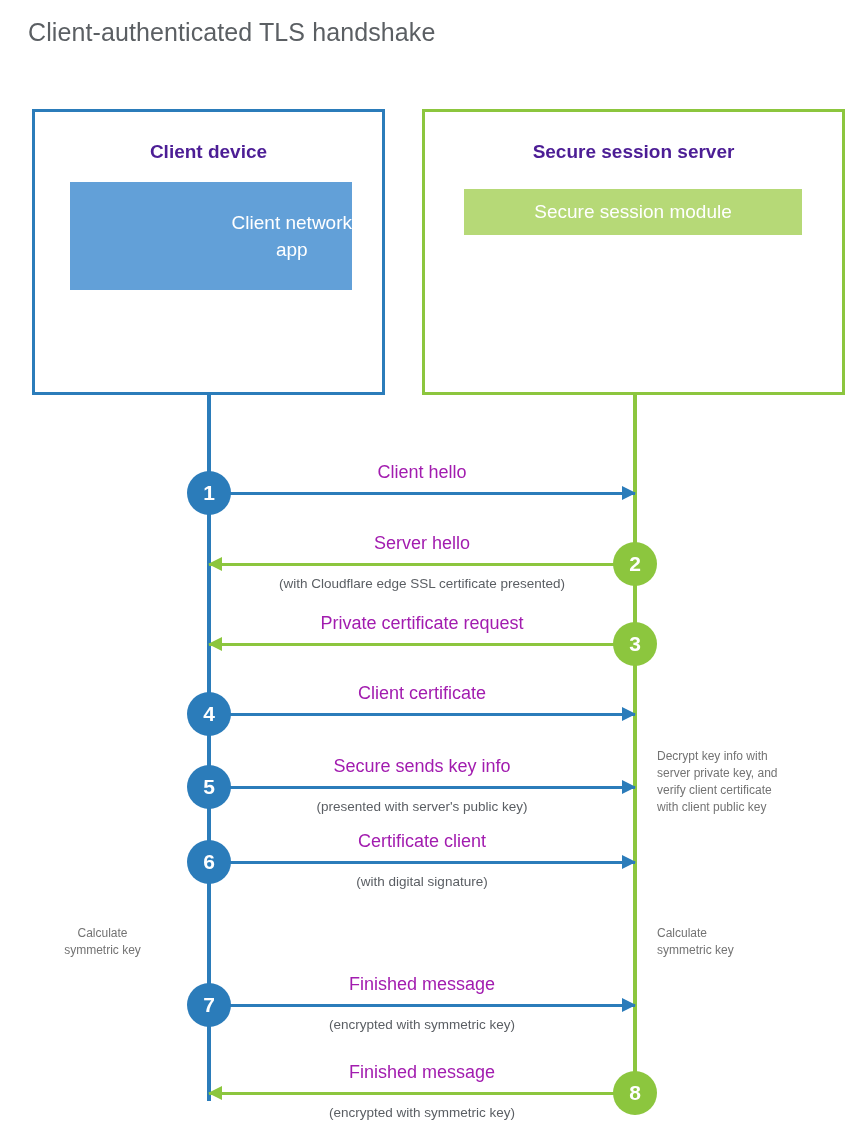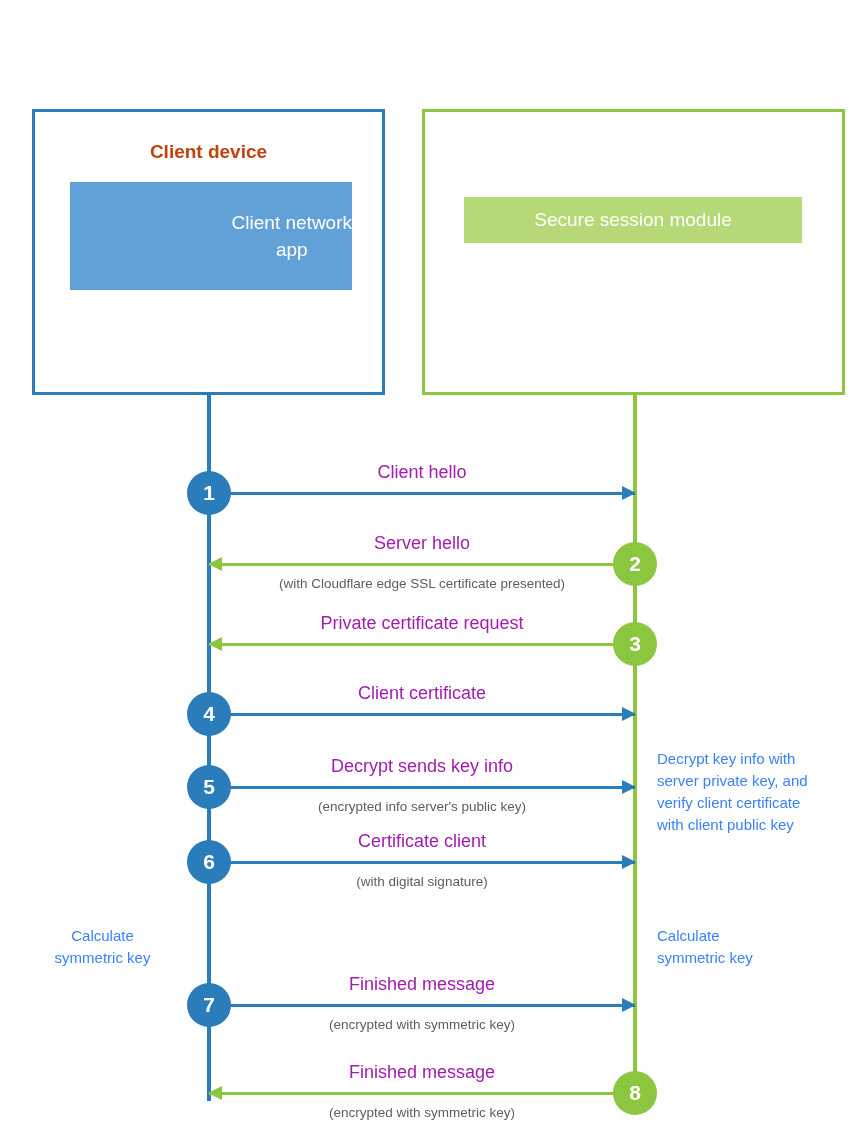--- a/index.html
+++ b/index.html
@@ -44,21 +44,21 @@
     width: 423px; height: 286px;
     border: 3px solid #8cc63e;
   }
   .party-title {
     position: absolute;
     left: 0; right: 0;
     top: 29px;
     text-align: center;
     font-size: 19px;
     font-weight: bold;
-    color: #c2410c;
+    color: #4c1d95;
   }
 
   
   #client-app {
     position: absolute;
     left: 35px; top: 70px;
     width: 282px; height: 108px;
     background: #62a0d8;
     display: flex;
     align-items: center;
@@ -80,21 +80,21 @@
     width: 338px;
     height: 46px;
     background: #b6d977;
     display: flex;
     align-items: center;
     justify-content: center;
     color: #ffffff;
     font-size: 19px;
     font-weight: 400;
   }
-  #server-bar-0 { top: 85px; }
+  #server-bar-0 { top: 77px; }
   #server-bar-1 { top: 140px; }
   #server-bar-2 { top: 201px; }
 
   
   .lifeline {
     position: absolute;
     width: 4px;
   }
   #lifeline-client {
     left: 207px;
@@ -173,23 +173,23 @@
     color: #ffffff;
     font-size: 21px;
     font-weight: bold;
   }
   .step-circle.blue  { background: #2b7cba; left: 187px; }
   .step-circle.green { background: #8cc63e; left: 613px; }
 
   
   .side-note {
     position: absolute;
-    font-size: 15px;
-    line-height: 22px;
-    color: #3b82f6;
+    font-size: 12px;
+    line-height: 17px;
+    color: #737373;
     white-space: pre-line;
   }
   #note-decrypt {
     left: 657px;
     top: 748px;
     width: 190px;
     text-align: left;
   }
   #note-calc-left {
     left: 10px;
@@ -202,30 +202,32 @@
     top: 925px;
     width: 185px;
     text-align: left;
   }
 </style>
 </head>
 <body>
 
 <div id="stage">
 
+  <div id="title">Client-authenticated TLS handshake</div>
 
   <div id="client-box" class="party-box">
     <div class="party-title">Client device</div>
     <div id="client-app">
       <div class="label">Client network
 app</div>
     </div>
   </div>
 
   <div id="server-box" class="party-box">
+    <div class="party-title">Secure session server</div>
     <div id="server-bar-0" class="server-bar">Secure session module</div>
   </div>
 
   <div id="lifeline-client" class="lifeline"></div>
   <div id="lifeline-server" class="lifeline"></div>
 
   <div id="note-decrypt" class="side-note">Decrypt key info with
 server private key, and
 verify client certificate
 with client public key</div>
@@ -256,22 +258,22 @@
       <div class="step-circle green" style="top: 622px;">3</div>
       <div class="msg to-server" style="top: 714px;">
         <div class="arrow-line"></div>
         <div class="arrow-head"></div>
         <div class="primary">Client certificate</div>
       </div>
       <div class="step-circle blue" style="top: 692px;">4</div>
       <div class="msg to-server" style="top: 787px;">
         <div class="arrow-line"></div>
         <div class="arrow-head"></div>
-        <div class="primary">Decrypt sends key info</div>
-        <div class="secondary">(encrypted info server's public key)</div>
+        <div class="primary">Secure sends key info</div>
+        <div class="secondary">(presented with server's public key)</div>
       </div>
       <div class="step-circle blue" style="top: 765px;">5</div>
       <div class="msg to-server" style="top: 862px;">
         <div class="arrow-line"></div>
         <div class="arrow-head"></div>
         <div class="primary">Certificate client</div>
         <div class="secondary">(with digital signature)</div>
       </div>
       <div class="step-circle blue" style="top: 840px;">6</div>
       <div class="msg to-server" style="top: 1005px;">

